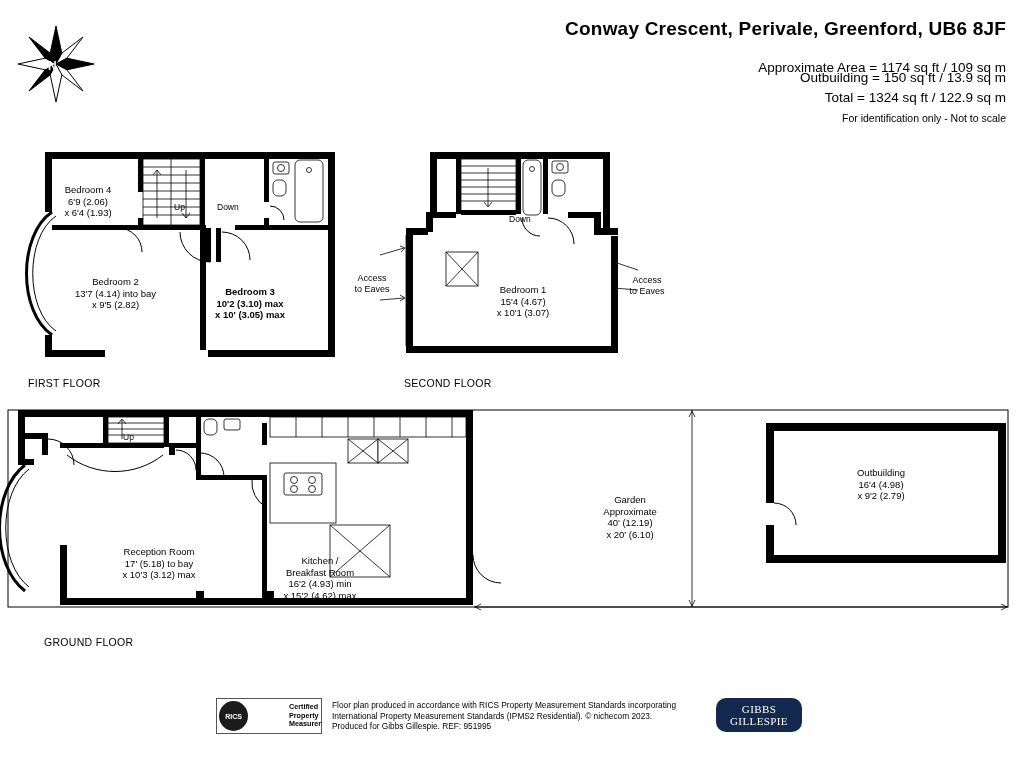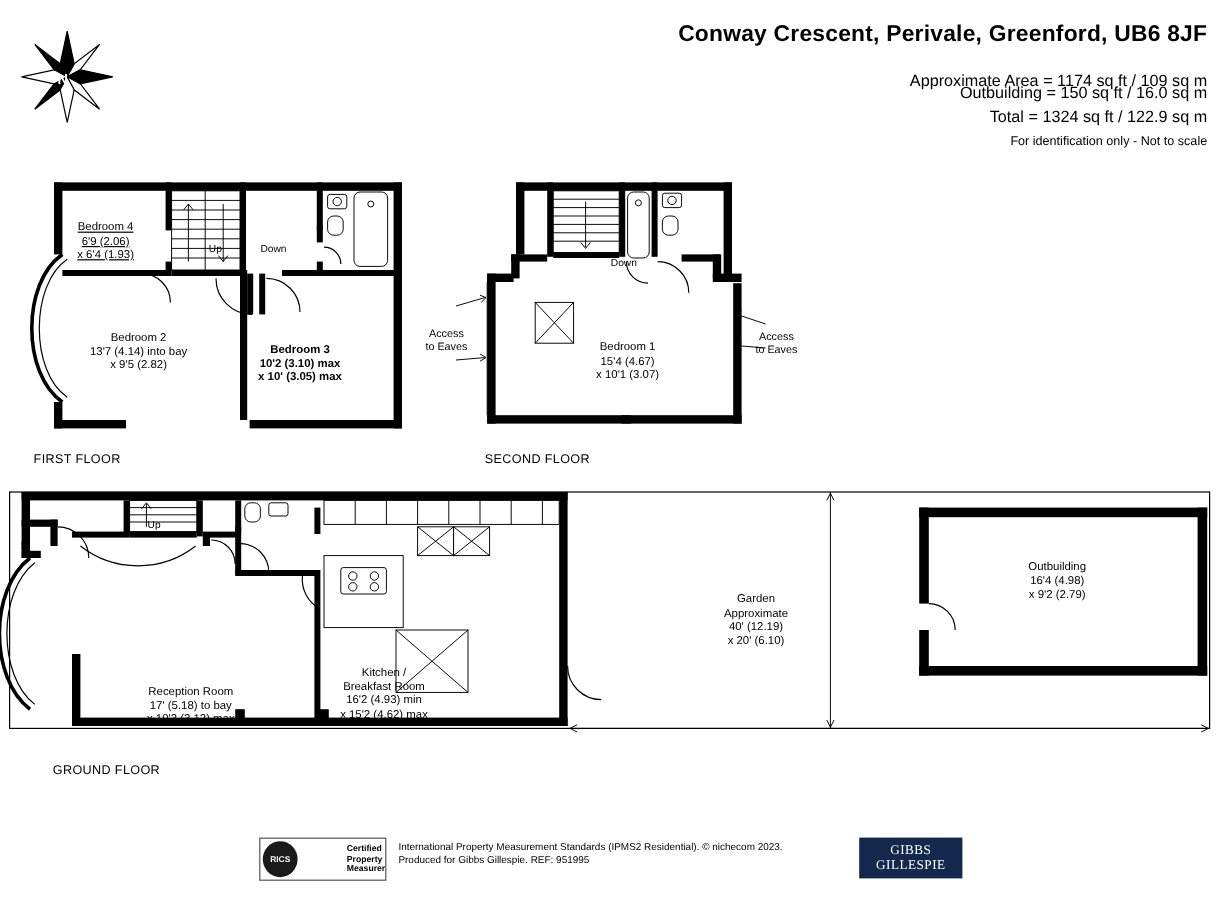--- a/index.html
+++ b/index.html
@@ -79,29 +79,30 @@
     font-size:7.2px; line-height:8.6px; margin-left:5px; font-weight:bold;
   }
   #gibbs {
     left:716px; top:698px; width:86px; height:34px;
     background:#12284c; color:#fff;
     font-family:"Liberation Serif", serif;
     font-size:11px; line-height:12.5px;
     display:flex; flex-direction:column;
     align-items:center; justify-content:center;
     letter-spacing:0.4px;
+    border-radius:10px;
   }
   svg { display:block; overflow:visible; }
 </style>
 </head>
 <body>
 
 <div class="abs" id="title">Conway Crescent, Perivale, Greenford, UB6 8JF</div>
 <div class="abs hdr-line" id="hdr1">Approximate Area = 1174 sq ft / 109 sq m</div>
-<div class="abs hdr-line" id="hdr2">Outbuilding = 150 sq ft / 16.0 sq m</div>
+<div class="abs hdr-line" id="hdr2">Outbuilding = 150 sq ft / 13.9 sq m</div>
 <div class="abs hdr-line" id="hdr3">Total = 1324 sq ft / 122.9 sq m</div>
 <div class="abs hdr-line" id="hdr4">For identification only - Not to scale</div>
 
 <div class="abs" id="compass">
   <svg width="80" height="80" viewBox="0 0 80 80">
     <g fill="#000" stroke="#000" stroke-width="1">
       <polygon points="40,2 46,30 40,40 34,30" fill="#000"></polygon>
       <polygon points="40,78 46,50 40,40 34,50" fill="#ffffff"></polygon>
       <polygon points="2,40 30,34 40,40 30,46" fill="#ffffff"></polygon>
       <polygon points="78,40 50,34 40,40 50,46" fill="#000"></polygon>
@@ -192,21 +193,21 @@
     </g>
 
     <g stroke="#000" stroke-width="3" fill="none">
       <path d="M22,195 L22,195"></path>
     </g>
   </svg>
 </div>
 
 <div class="abs floor-label" style="left:28px; top:377px;">FIRST FLOOR</div>
 
-<div class="abs room" style="left:46px; top:184px; width:84px;text-decoration:underline;">
+<div class="abs room" style="left:46px; top:184px; width:84px;">
   <div class="nm">Bedroom 4</div>
   <div>6'9 (2.06)</div>
   <div>x 6'4 (1.93)</div>
 </div>
 
 <div class="abs updown" style="left:155px; top:202px;">Up</div>
 <div class="abs updown" style="left:198px; top:202px;">Down</div>
 
 <div class="abs room" style="left:48px; top:276px; width:135px;">
   <div>Bedroom 2</div>
@@ -428,21 +429,21 @@
     </g>
     <g stroke="#000" stroke-width="1" fill="none">
       <path d="M774,108 A22,22 0 0 1 796,130"></path>
     </g>
   </svg>
 </div>
 
 <div class="abs floor-label" style="left:44px; top:636px;">GROUND FLOOR</div>
 <div class="abs updown" style="left:104px; top:432px;">Up</div>
 
-<div class="abs room" style="left:96px; top:546px; width:126px;margin-top:25px;">
+<div class="abs room" style="left:96px; top:546px; width:126px;">
   <div>Reception Room</div>
   <div>17' (5.18) to bay</div>
   <div>x 10'3 (3.12) max</div>
 </div>
 
 <div class="abs room" style="left:262px; top:535px; width:116px;margin-top:20px;">
   <div>Kitchen /</div>
   <div>Breakfast Room</div>
   <div>16'2 (4.93) min</div>
   <div>x 15'2 (4.62) max</div>
@@ -464,20 +465,21 @@
 <div class="abs" id="rics">
   <div class="seal">RICS</div>
   <div class="rtxt">
     <div>Certified</div>
     <div>Property</div>
     <div>Measurer</div>
   </div>
 </div>
 
 <div class="abs" id="footer-text">
+  <div>Floor plan produced in accordance with RICS Property Measurement Standards incorporating</div>
   <div>International Property Measurement Standards (IPMS2 Residential).  © nichecom 2023.</div>
   <div>Produced for Gibbs Gillespie.   REF: 951995</div>
 </div>
 
 <div class="abs" id="gibbs">
   <div>GIBBS</div>
   <div>GILLESPIE</div>
 </div>
 
 </body></html>

